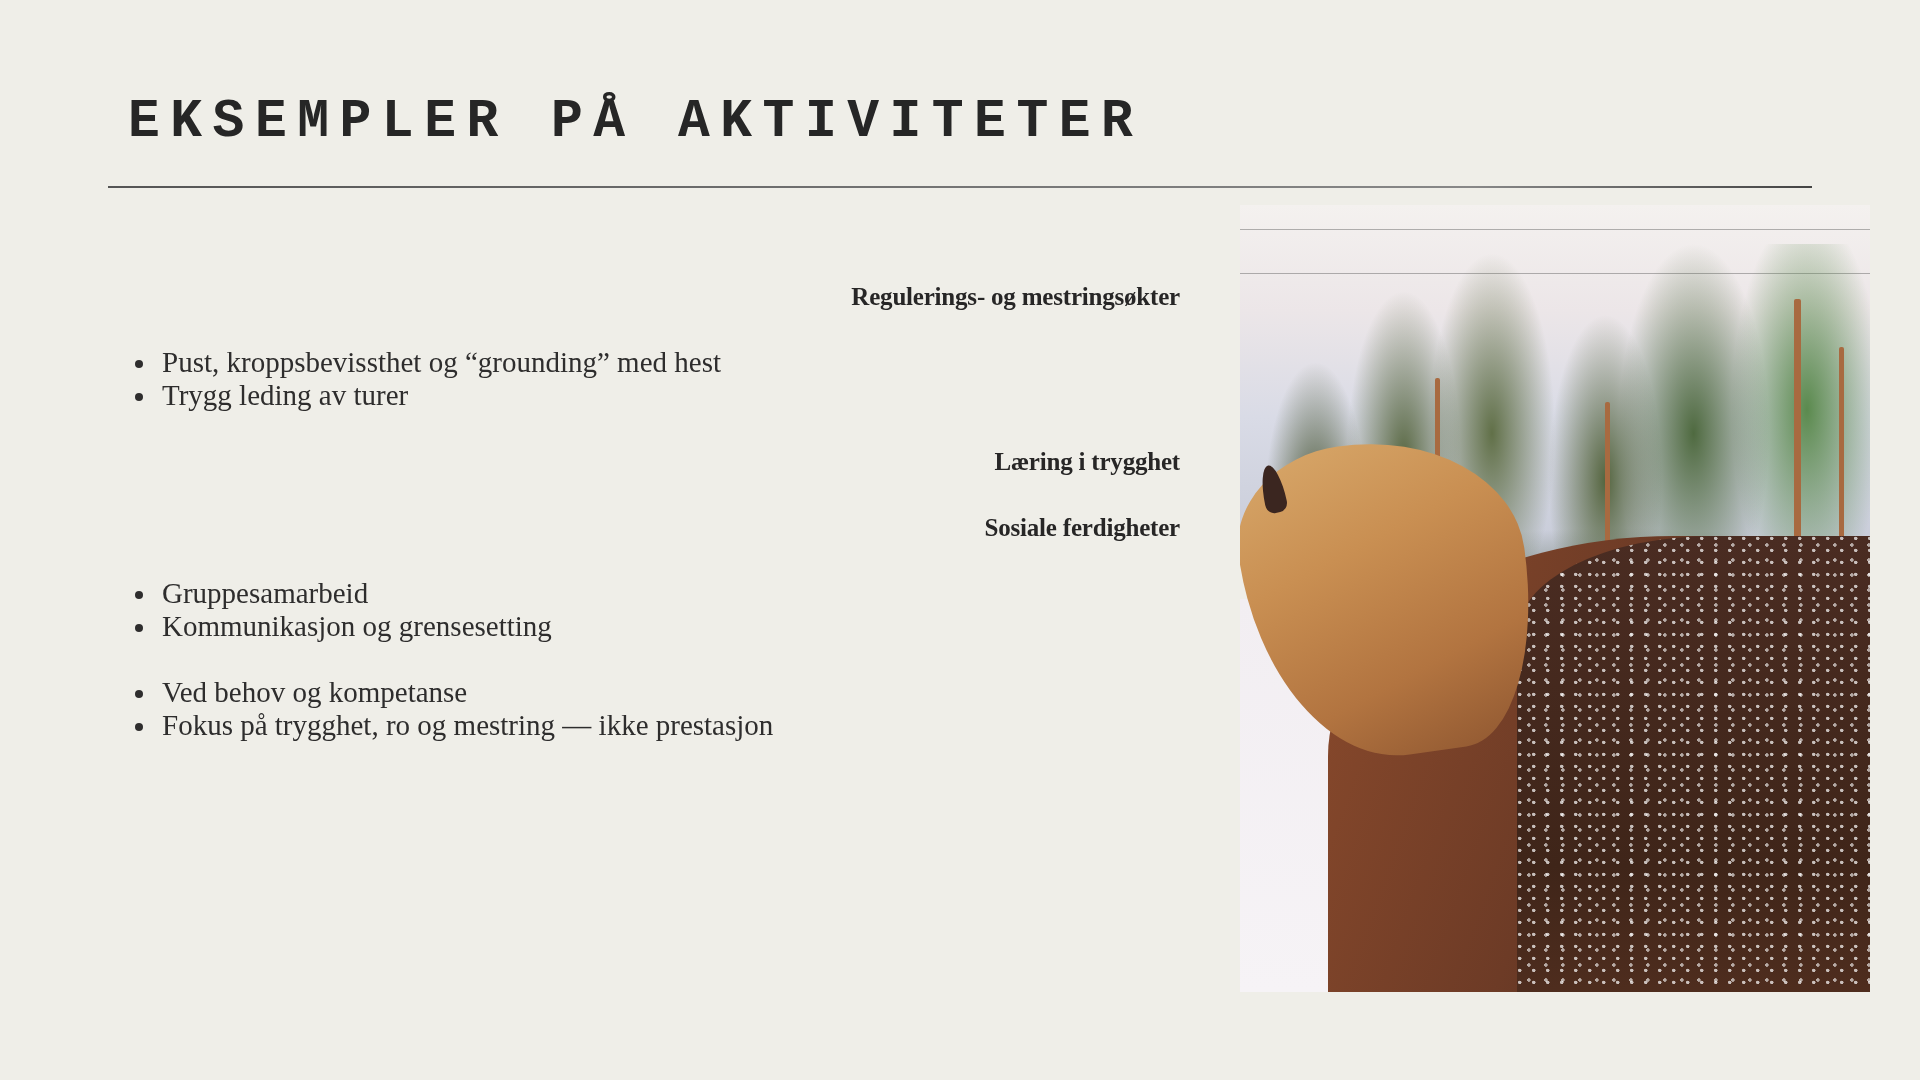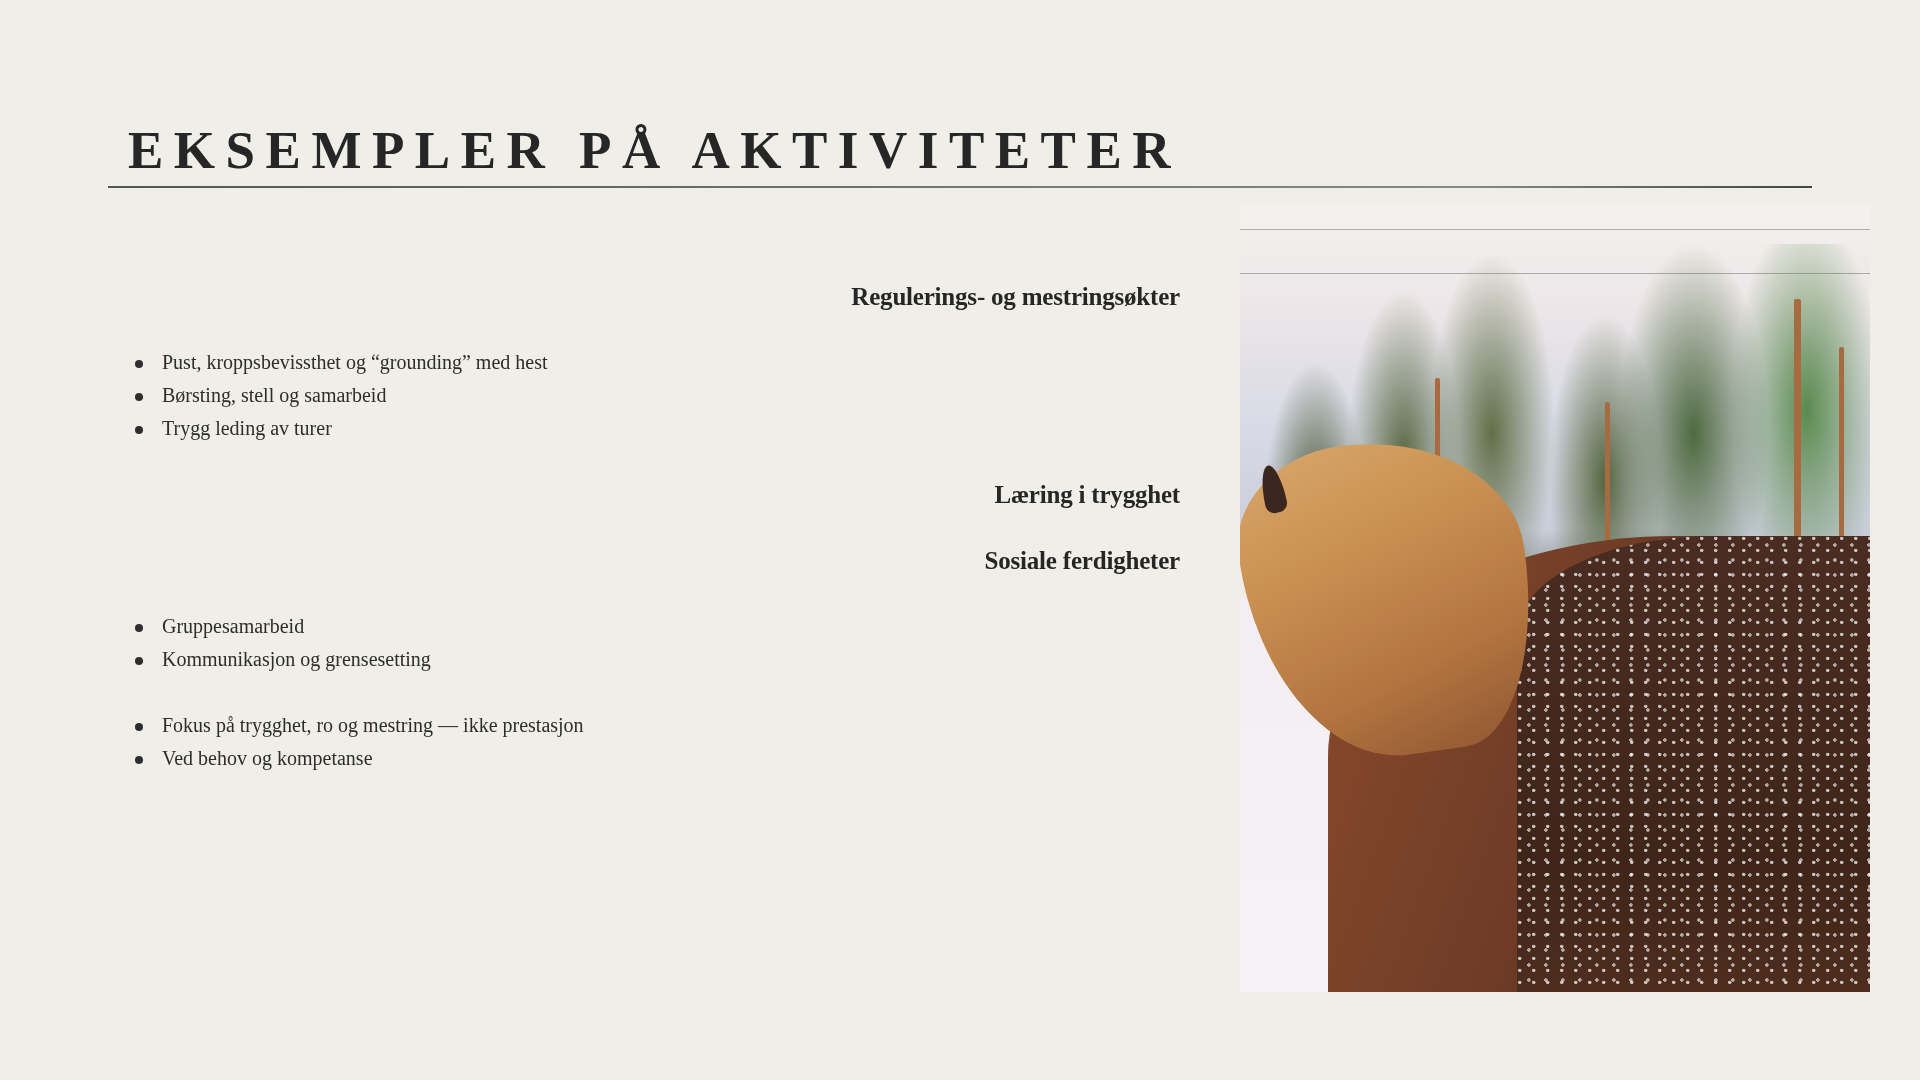--- a/index.html
+++ b/index.html
@@ -4,23 +4,23 @@
 <style>
   html, body { margin: 0; padding: 0; }
   body {
     width: 1920px; height: 1080px; overflow: hidden;
     background: #efeee8;
     position: relative;
     font-family: "DejaVu Serif", "Liberation Serif", serif;
     color: #2b2a2a;
   }
   .title {
-    position: absolute; left: 128px; top: 120px;
+    position: absolute; left: 128px; top: 92px;
     margin: 0;
-    font-family: Liberation Serif, serif;
+    font-family: Liberation Mono, monospace;
     font-weight: 700; font-size: 53px; letter-spacing: 10.5px;
     color: #262626; line-height: 60px; white-space: nowrap;
   }
   .divider {
     position: absolute; left: 108px; top: 186px;
     width: 1704px; height: 2px;
     background: linear-gradient(90deg, #555 0%, #6e6e6e 40%, #888 80%, #444 100%);
   }
   .content {
     position: absolute; left: 120px; top: 280px; width: 1060px;
@@ -32,21 +32,21 @@
     letter-spacing: -0.2px;
     text-align: right;
   }
   ul.bullets {
     list-style: none; margin: 0 0 33px 0; padding: 0;
   }
   ul.bullets li {
     position: relative;
     padding-left: 42px;
     font-family: "Liberation Serif", "DejaVu Serif", serif;
-    font-size: 20px; line-height: 33px; color: #2e2d2d;
+    font-size: 29px; line-height: 33px; color: #2e2d2d;
     white-space: nowrap;
   }
   ul.bullets li .bullet-dot {
     position: absolute; left: 15px; top: 14px;
     width: 8px; height: 8px; border-radius: 50%;
     background: #2e2d2d;
   }
   .photo {
     position: absolute; left: 1240px; top: 205px;
     width: 630px; height: 787px; overflow: hidden;
@@ -112,35 +112,34 @@
 <body>
 
 <h1 class="title">EKSEMPLER PÅ AKTIVITETER</h1>
 <div class="divider"></div>
 
 <div class="content">
 
   <h2 class="section-heading">Regulerings- og mestringsøkter</h2>
   <ul class="bullets">
     <li><span class="bullet-dot"></span><span>Pust, kroppsbevissthet og “grounding” med hest</span></li>
-    <li><span class="bullet-dot"></span><span>Børsting, stell og samarbeid</span></li>
     <li><span class="bullet-dot"></span><span>Trygg leding av turer</span></li>
   </ul>
 
   <h2 class="section-heading">Læring i trygghet</h2>
 
   <h2 class="section-heading">Sosiale ferdigheter</h2>
   <ul class="bullets">
     <li><span class="bullet-dot"></span><span>Gruppesamarbeid</span></li>
     <li><span class="bullet-dot"></span><span>Kommunikasjon og grensesetting</span></li>
   </ul>
 
   <ul class="bullets">
+    <li><span class="bullet-dot"></span><span>Ved behov og kompetanse</span></li>
     <li><span class="bullet-dot"></span><span>Fokus på trygghet, ro og mestring — ikke prestasjon</span></li>
-    <li><span class="bullet-dot"></span><span>Ved behov og kompetanse</span></li>
   </ul>
 </div>
 
 <div class="photo" aria-label="horse-with-snow-on-back-in-forest">
   <div class="sky"></div>
   <div class="powerline" style="top:24px"></div>
   <div class="powerline" style="top:68px"></div>
   <div class="forest"></div>
   <div class="trunk" style="left:31%;top:22%;height:38%"></div>
   <div class="trunk" style="left:58%;top:25%;height:35%"></div>

